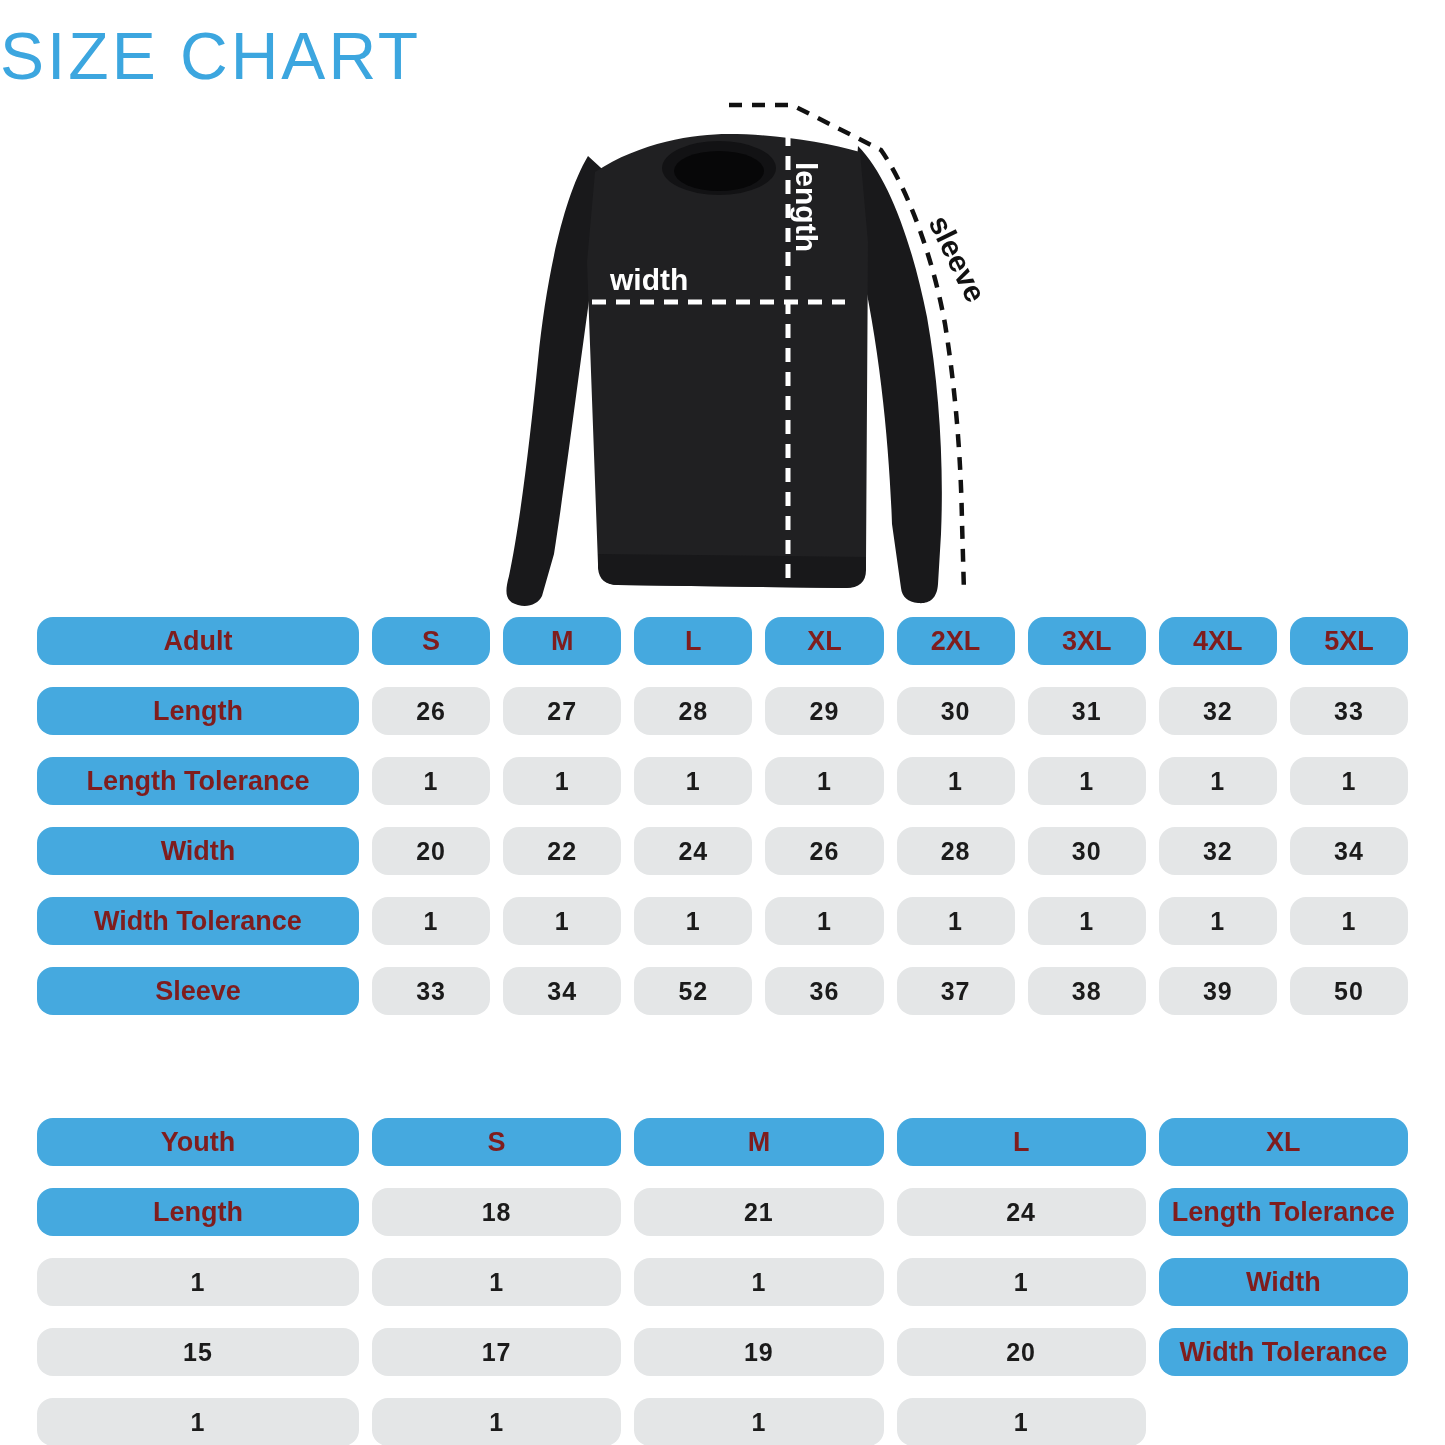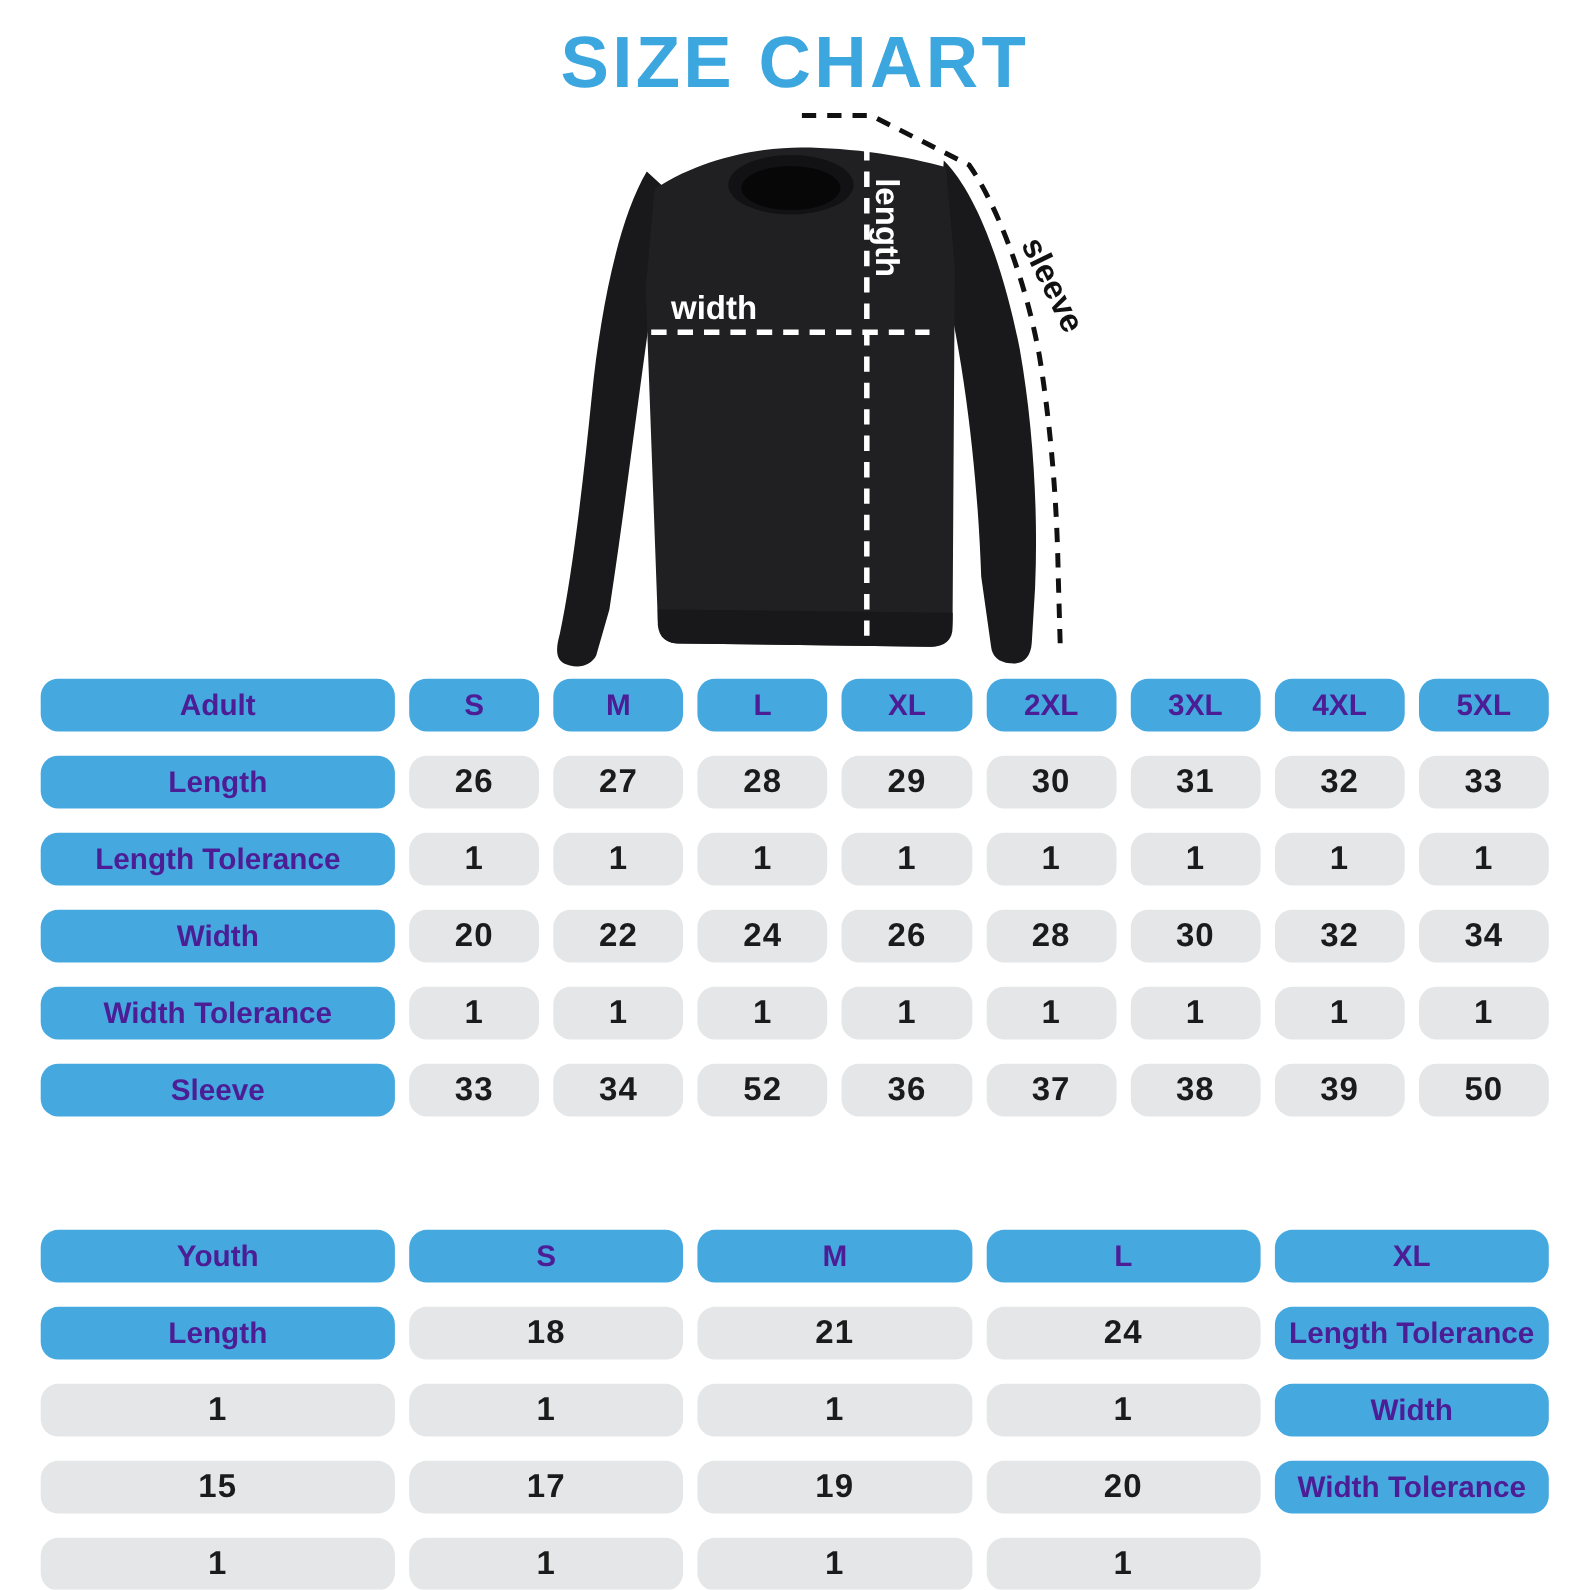--- a/index.html
+++ b/index.html
@@ -9,40 +9,40 @@
     background:#ffffff;
     font-family:"Liberation Sans", sans-serif;
     overflow:hidden;
     --accent:#45A9DF;
     --title-blue:#3CA6DF;
     --pill-gray:#E4E6E7;
     --value-text:#1B1B1B;
   }
   .title {
     position:absolute; top:18px; left:0; width:100%;
-    text-align:center;
-    font-size:66px; font-weight:bold; letter-spacing:3px;
+    text-align:left;
+    font-size:66px; font-weight:normal; letter-spacing:3px;
     color:var(--title-blue);
   }
   .shirt-wrap {
     position:absolute; left:440px; top:92px; width:580px; height:545px;
   }
   .size-table {
     position:absolute; left:37px; width:1371px;
     display:grid; column-gap:13px; row-gap:22px;
   }
   .size-table.adult { top:617px; grid-template-columns:322px repeat(8, 1fr); }
   .size-table.youth { top:1118px; grid-template-columns:322px repeat(4, 1fr); }
   .pill {
     height:48px; border-radius:16px;
     display:flex; align-items:center; justify-content:center;
     font-weight:bold; line-height:1;
   }
-  .pill-blue { background:var(--accent); color:#4c1d95; font-size:27px; }
-  .pill-gray { background:var(--pill-gray); color:var(--value-text); font-size:30px; letter-spacing:1px; }
+  .pill-blue { background:var(--accent); color:#7f1d1d; font-size:27px; }
+  .pill-gray { background:var(--pill-gray); color:var(--value-text); font-size:25px; letter-spacing:1px; }
   svg text { font-family:"Liberation Sans", sans-serif; font-weight:bold; }
 </style>
 </head>
 <body style="--accent: #45A9DF; --title-blue: #3CA6DF; --pill-gray: #E4E6E7; --value-text: #1B1B1B;">
 
 <div class="title">SIZE CHART</div>
 
 <div class="shirt-wrap">
   <svg viewBox="0 0 580 545" width="580" height="545">
 

